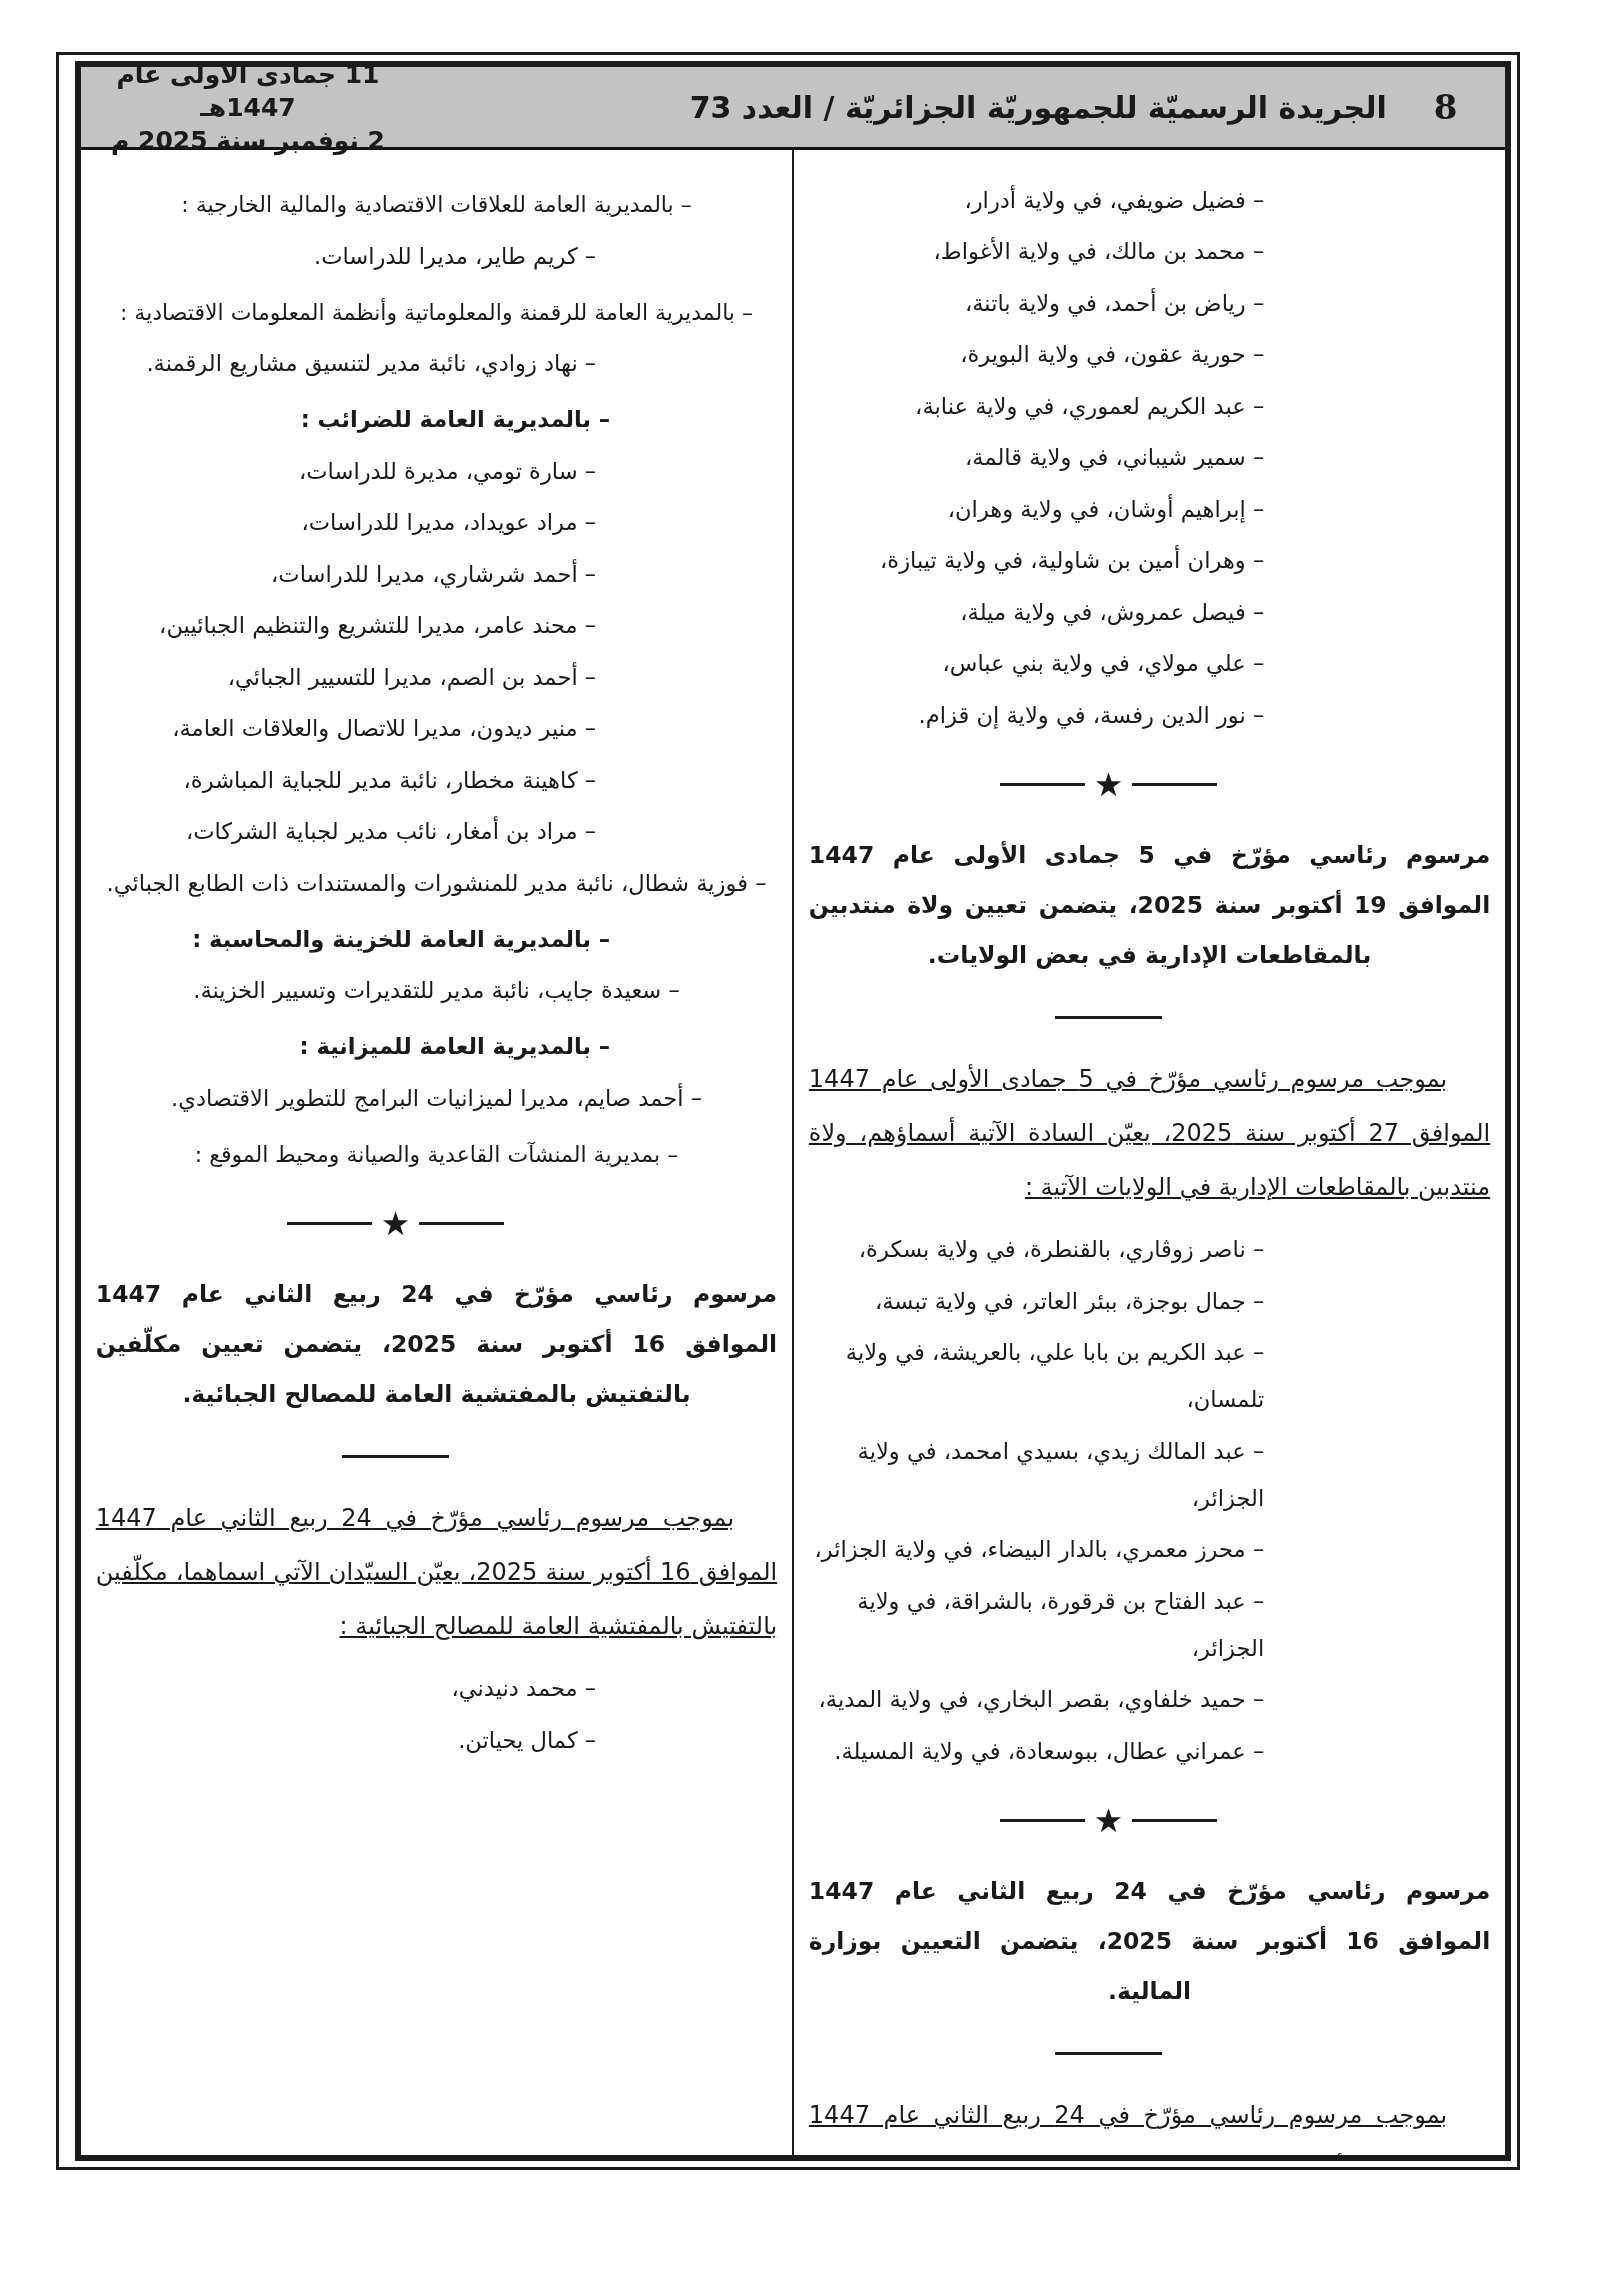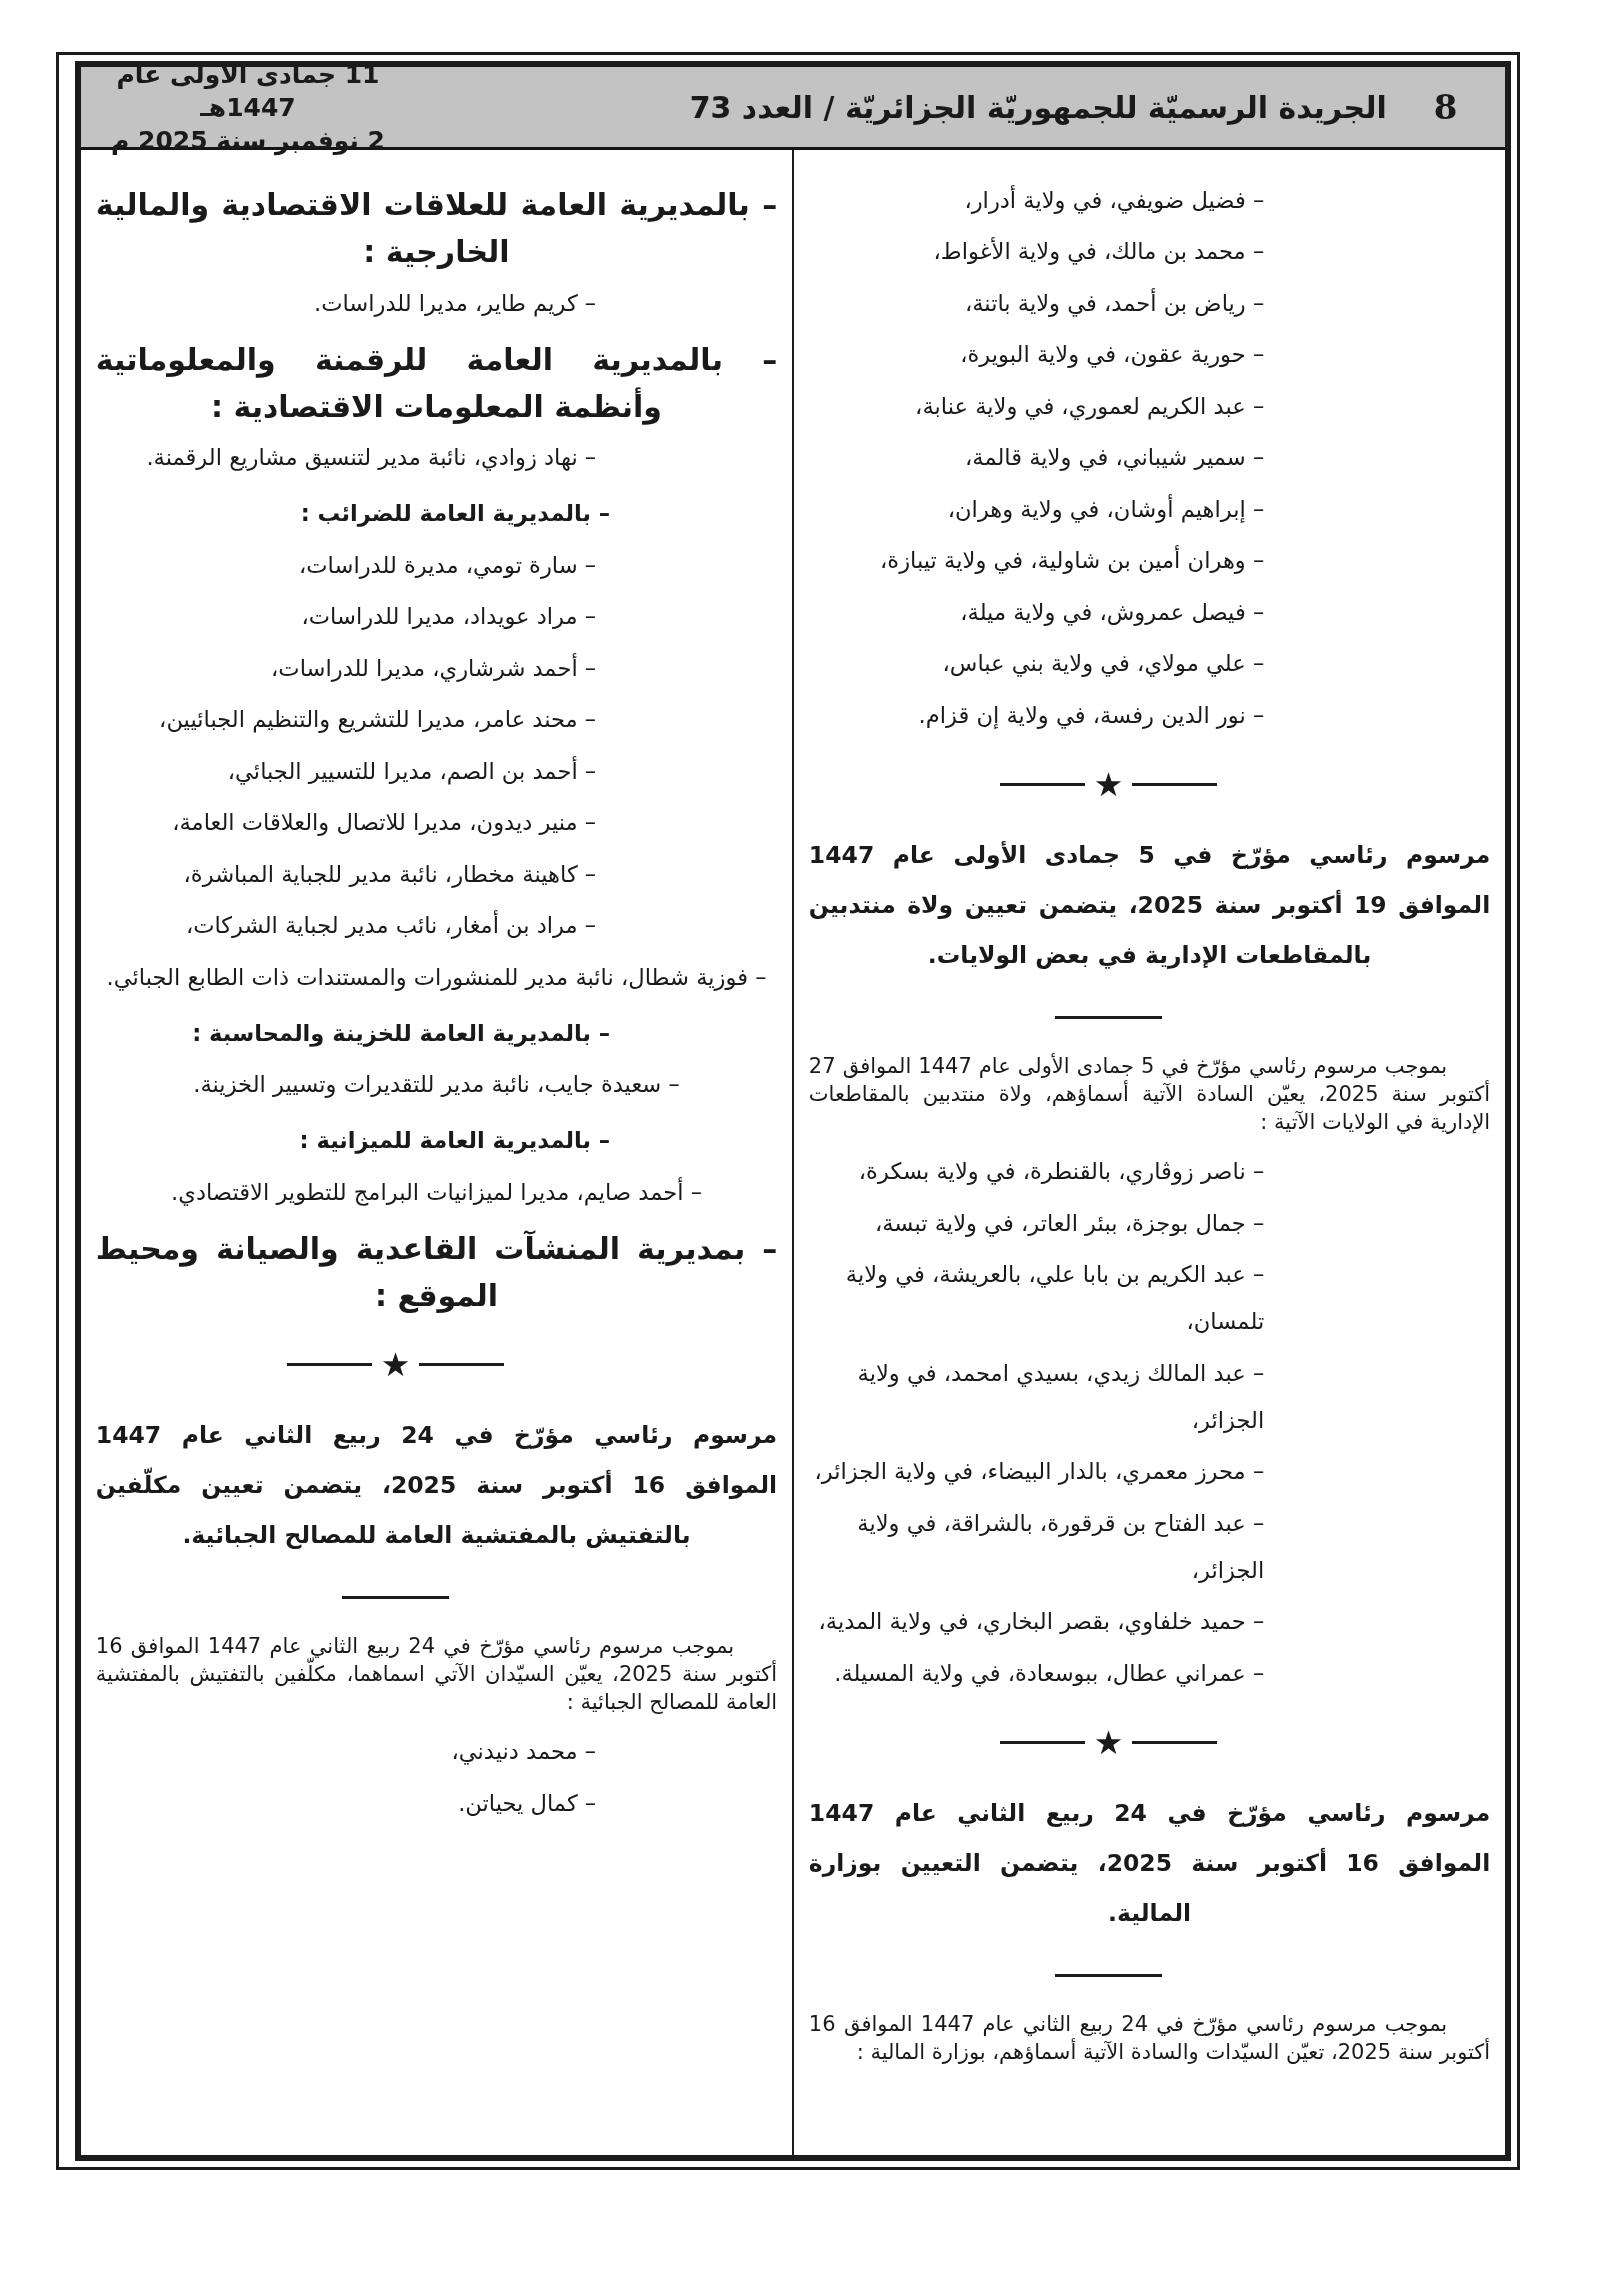--- a/index.html
+++ b/index.html
@@ -49,30 +49,30 @@
   .li-item { font-size:22.6px; line-height:47px; margin:4.5px 0; }
   .col-right .li-item { padding-right:226px; }
   .col-left  .li-item { padding-right:181px; }
   .li-wrap {
     font-size:22.6px; line-height:47px; margin:4.5px 0;
     text-align:justify; text-align-last:center;
   }
   .subhead { font-weight:bold; font-size:22.6px; line-height:47px; margin:9px 0 4.5px; }
   .col-left  .subhead { padding-right:167px; }
   .subhead-wrap {
-    font-weight:bold; font-size:30px; line-height:47px; margin:9px 0 4.5px;
+    font-weight:normal; font-size:22px; line-height:47px; margin:9px 0 4.5px;
     text-align:justify; text-align-last:center;
   }
   .decree-title {
     font-weight:bold; font-size:23.5px; line-height:50px;
     text-align:justify; text-align-last:center; margin:16.3px 0 7.2px;
   }
   .intro-para {
-    font-size:21px; line-height:28px; margin:23.5px 0 12.7px;
-    text-align:justify; text-indent:43px;
+    font-size:24px; line-height:54px; margin:23.5px 0 12.7px;
+    text-align:justify; text-indent:43px;text-decoration:underline;
   }
   .star-sep {
     display:flex; align-items:center; justify-content:center; gap:9px;
     margin:29px 0; transform:translateX(-41px);
   }
   .sep-line { width:85px; border-top:3.6px solid #1b1b1b; }
   .sep-star { font-size:33px; line-height:1; }
   .short-divider {
     width:107px; border-top:3.6px solid #1b1b1b;
     margin:36px auto 33px; transform:translateX(-41px);

